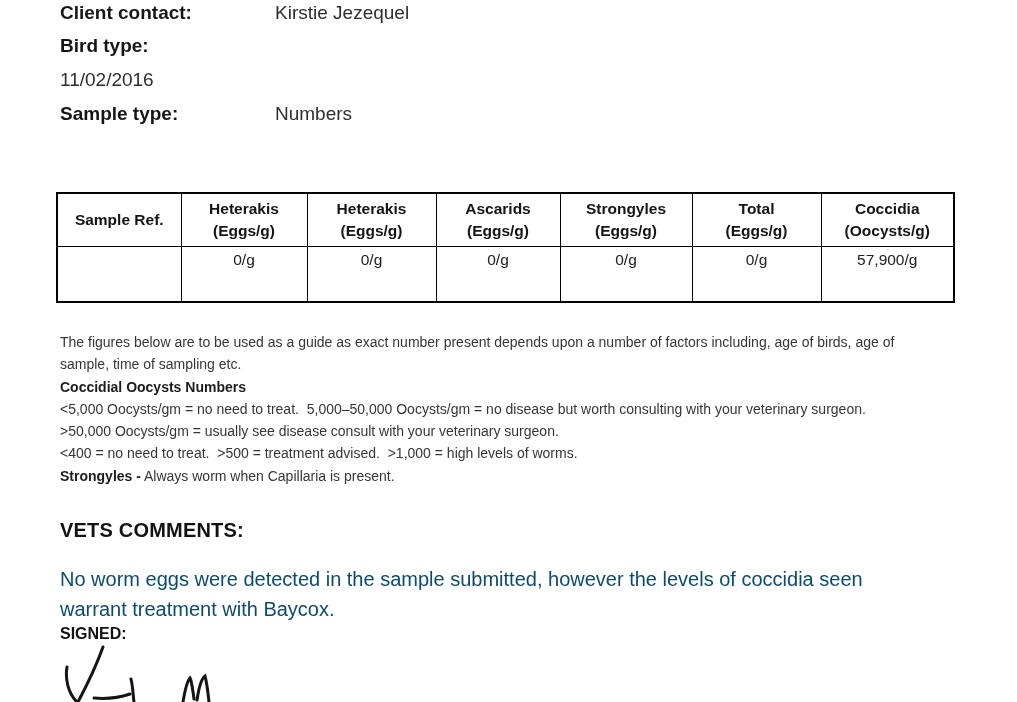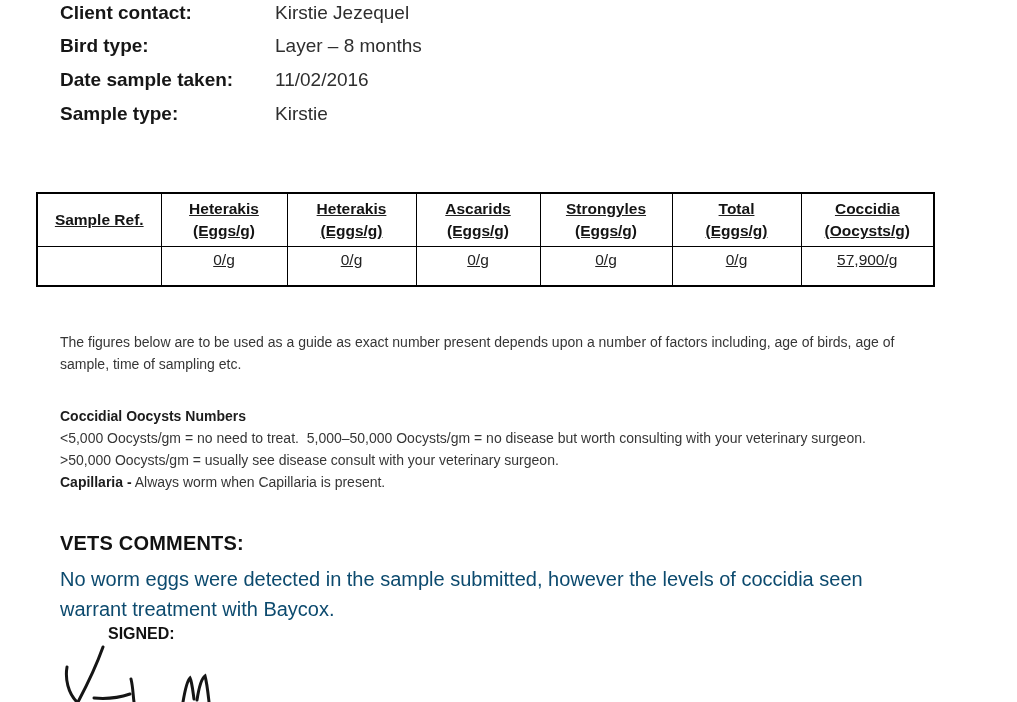--- a/index.html
+++ b/index.html
@@ -8,66 +8,64 @@
 
   .page { position: absolute; inset: 0; background: #ffffff; padding-left: 36px; }
 
   
   .meta { position: absolute; left: 60px; top: -4px; }
   .meta-row { display: flex; height: 33.6px; align-items: center; }
   .meta-label { width: 215px; font-weight: bold; font-size: 19px; color: #161616; }
   .meta-value { font-size: 19px; color: #2e2e2e; }
 
   
-  table.results { position: absolute; left: 36px; top: 192px; width: 897px;
-    border-collapse: collapse; table-layout: fixed; text-decoration: underline; }
+  table.results { position: absolute; left: 56px; top: 192px; width: 897px;
+    border-collapse: collapse; table-layout: fixed; }
   table.results th, table.results td { border: 1.5px solid #000; }
   table.results { border: 2.5px solid #000; }
   table.results th { height: 53px; font-size: 15.5px; font-weight: bold;
     text-align: center; vertical-align: middle; line-height: 1.4; color: #141414; }
-  table.results td { height: 40px; font-size: 15.5px; text-align: center;
+  table.results td { height: 56px; font-size: 15.5px; text-align: center;
     vertical-align: top; padding-top: 4px; color: #222; }
 
   
   .notes { position: absolute; left: 60px; top: 331px; width: 872px; }
   .note { font-size: 14px; line-height: 22.3px; color: #363636; white-space: pre-wrap; }
-  .note.bold, .note .bold { font-weight: bold; color: #1c1c1c; margin-top: 29px; }
+  .note.bold, .note .bold { font-weight: bold; color: #1c1c1c; }
 
   
-  .vets-heading { position: absolute; left: 60px; top: 532px; font-size: 20px;
+  .vets-heading { position: absolute; left: 60px; top: 519px; font-size: 20px;
     font-weight: bold; color: #121212; letter-spacing: 0.2px; }
   .comment { position: absolute; left: 60px; top: 564px; width: 862px;
     font-size: 20px; line-height: 30px; color: #0c4a6e; }
   .signed { position: absolute; left: 60px; top: 625px; font-size: 16px;
-    font-weight: bold; color: #121212; margin-left: 48px; }
+    font-weight: bold; color: #121212; }
 
   
   .signature { position: absolute; left: 56px; top: 641px; }
 </style>
 </head>
 <body>
 
 <div class="page">
 
   <section class="meta">
     <div class="meta-row">
       <span class="meta-label">Client contact:</span>
       <span class="meta-value">Kirstie Jezequel</span>
     </div>
     <div class="meta-row">
       <span class="meta-label">Bird type:</span>
-      <span class="meta-value">Layer – 8 months</span>
     </div>
     <div class="meta-row">
-      <span class="meta-label">Date sample taken:</span>
       <span class="meta-value">11/02/2016</span>
     </div>
     <div class="meta-row">
       <span class="meta-label">Sample type:</span>
-      <span class="meta-value">Kirstie</span>
+      <span class="meta-value">Numbers</span>
     </div>
   </section>
 
   <table class="results">
     <colgroup>
       <col style="width:124px">
         <col style="width:126px">
         <col style="width:129px">
       <col style="width:124px">
         <col style="width:132px">
@@ -96,21 +94,22 @@
         <td>57,900/g</td>
       </tr>
     </tbody>
   </table>
 
   <section class="notes">
     <p class="note">The figures below are to be used as a guide as exact number present depends upon a number of factors including, age of birds, age of sample, time of sampling etc.</p>
     <p class="note bold">Coccidial Oocysts Numbers</p>
     <p class="note">&lt;5,000 Oocysts/gm = no need to treat.  5,000–50,000 Oocysts/gm = no disease but worth consulting with your veterinary surgeon.</p>
     <p class="note">&gt;50,000 Oocysts/gm = usually see disease consult with your veterinary surgeon.</p>
-    <p class="note"><span class="bold">Capillaria -</span><span> Always worm when Capillaria is present.</span></p>
+    <p class="note">&lt;400 = no need to treat.  &gt;500 = treatment advised.  &gt;1,000 = high levels of worms.</p>
+    <p class="note"><span class="bold">Strongyles -</span><span> Always worm when Capillaria is present.</span></p>
   </section>
 
   <h2 class="vets-heading">VETS COMMENTS:</h2>
   <p class="comment">No worm eggs were detected in the sample submitted, however the levels of coccidia seen warrant treatment with Baycox.</p>
   <div class="signed">SIGNED:</div>
 
   <svg class="signature" width="170" height="61" viewBox="0 0 170 61" fill="none" stroke="#151515" stroke-width="3" stroke-linecap="round">
     <path d="M 11 26 C 9 38 12 52 21 61"></path>
     <path d="M 47 6 C 42 20 31 44 22 61"></path>
     <path d="M 38 57 C 48 58 62 57 74 53"></path>

